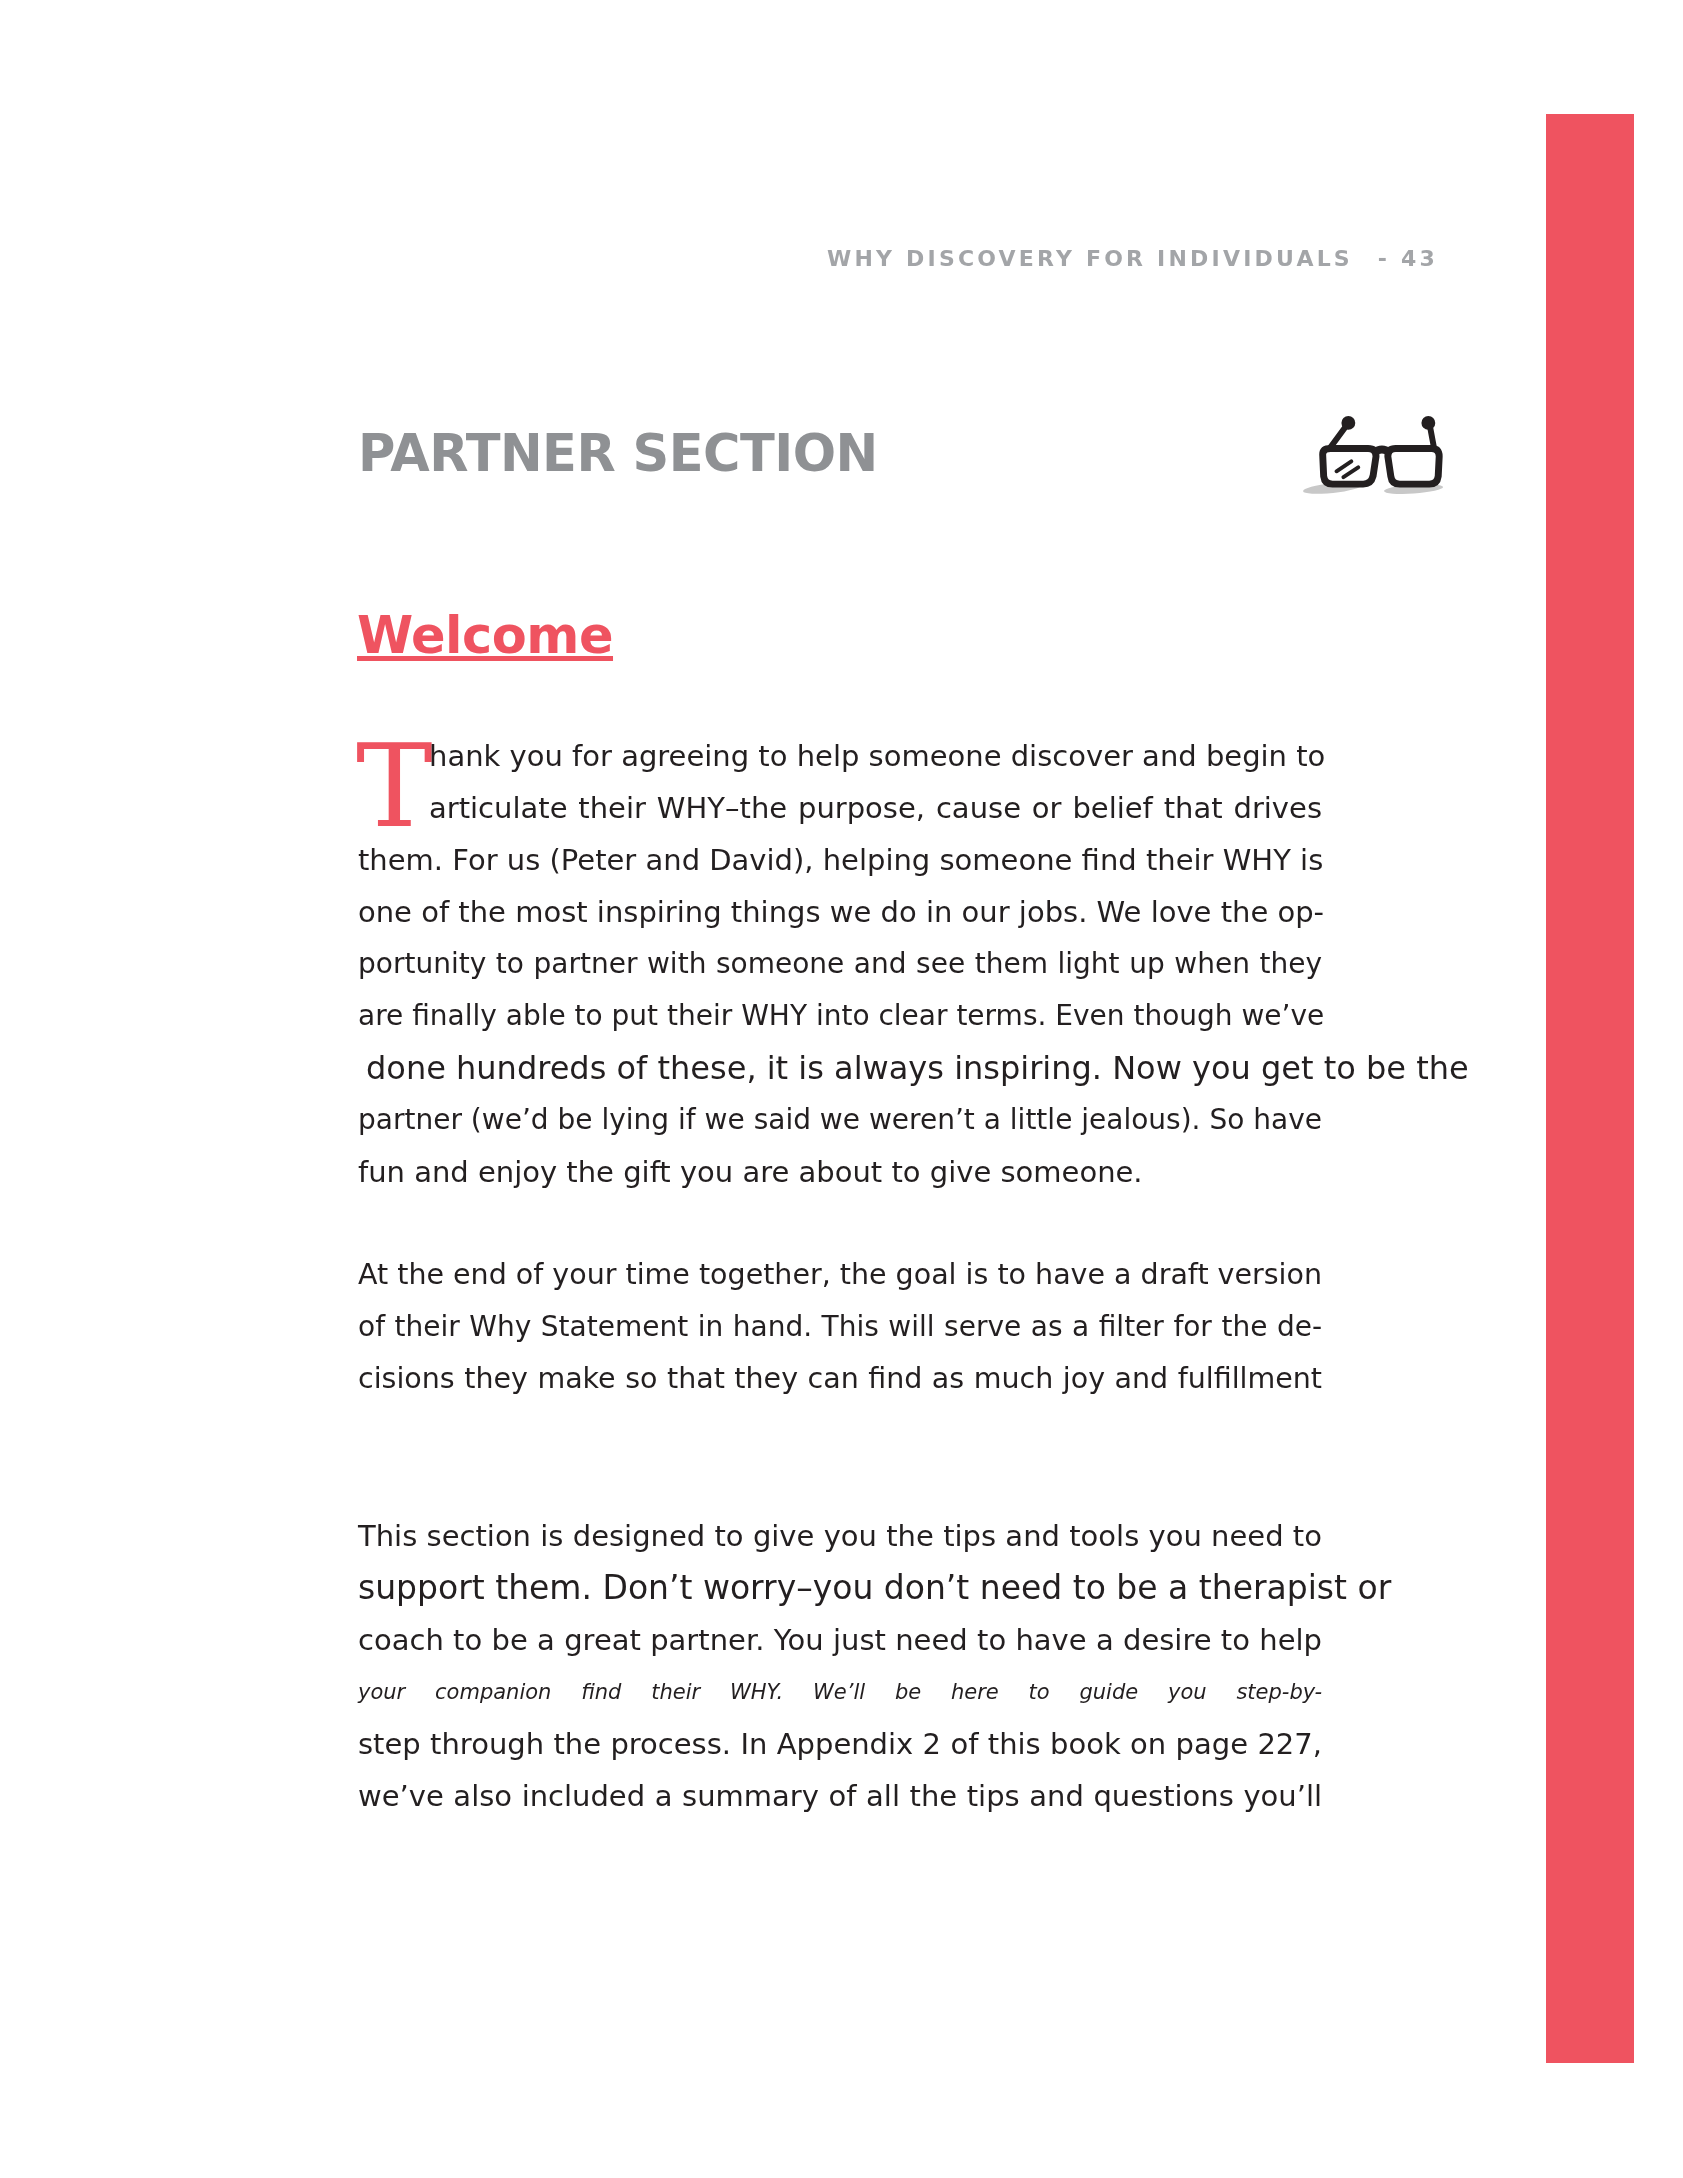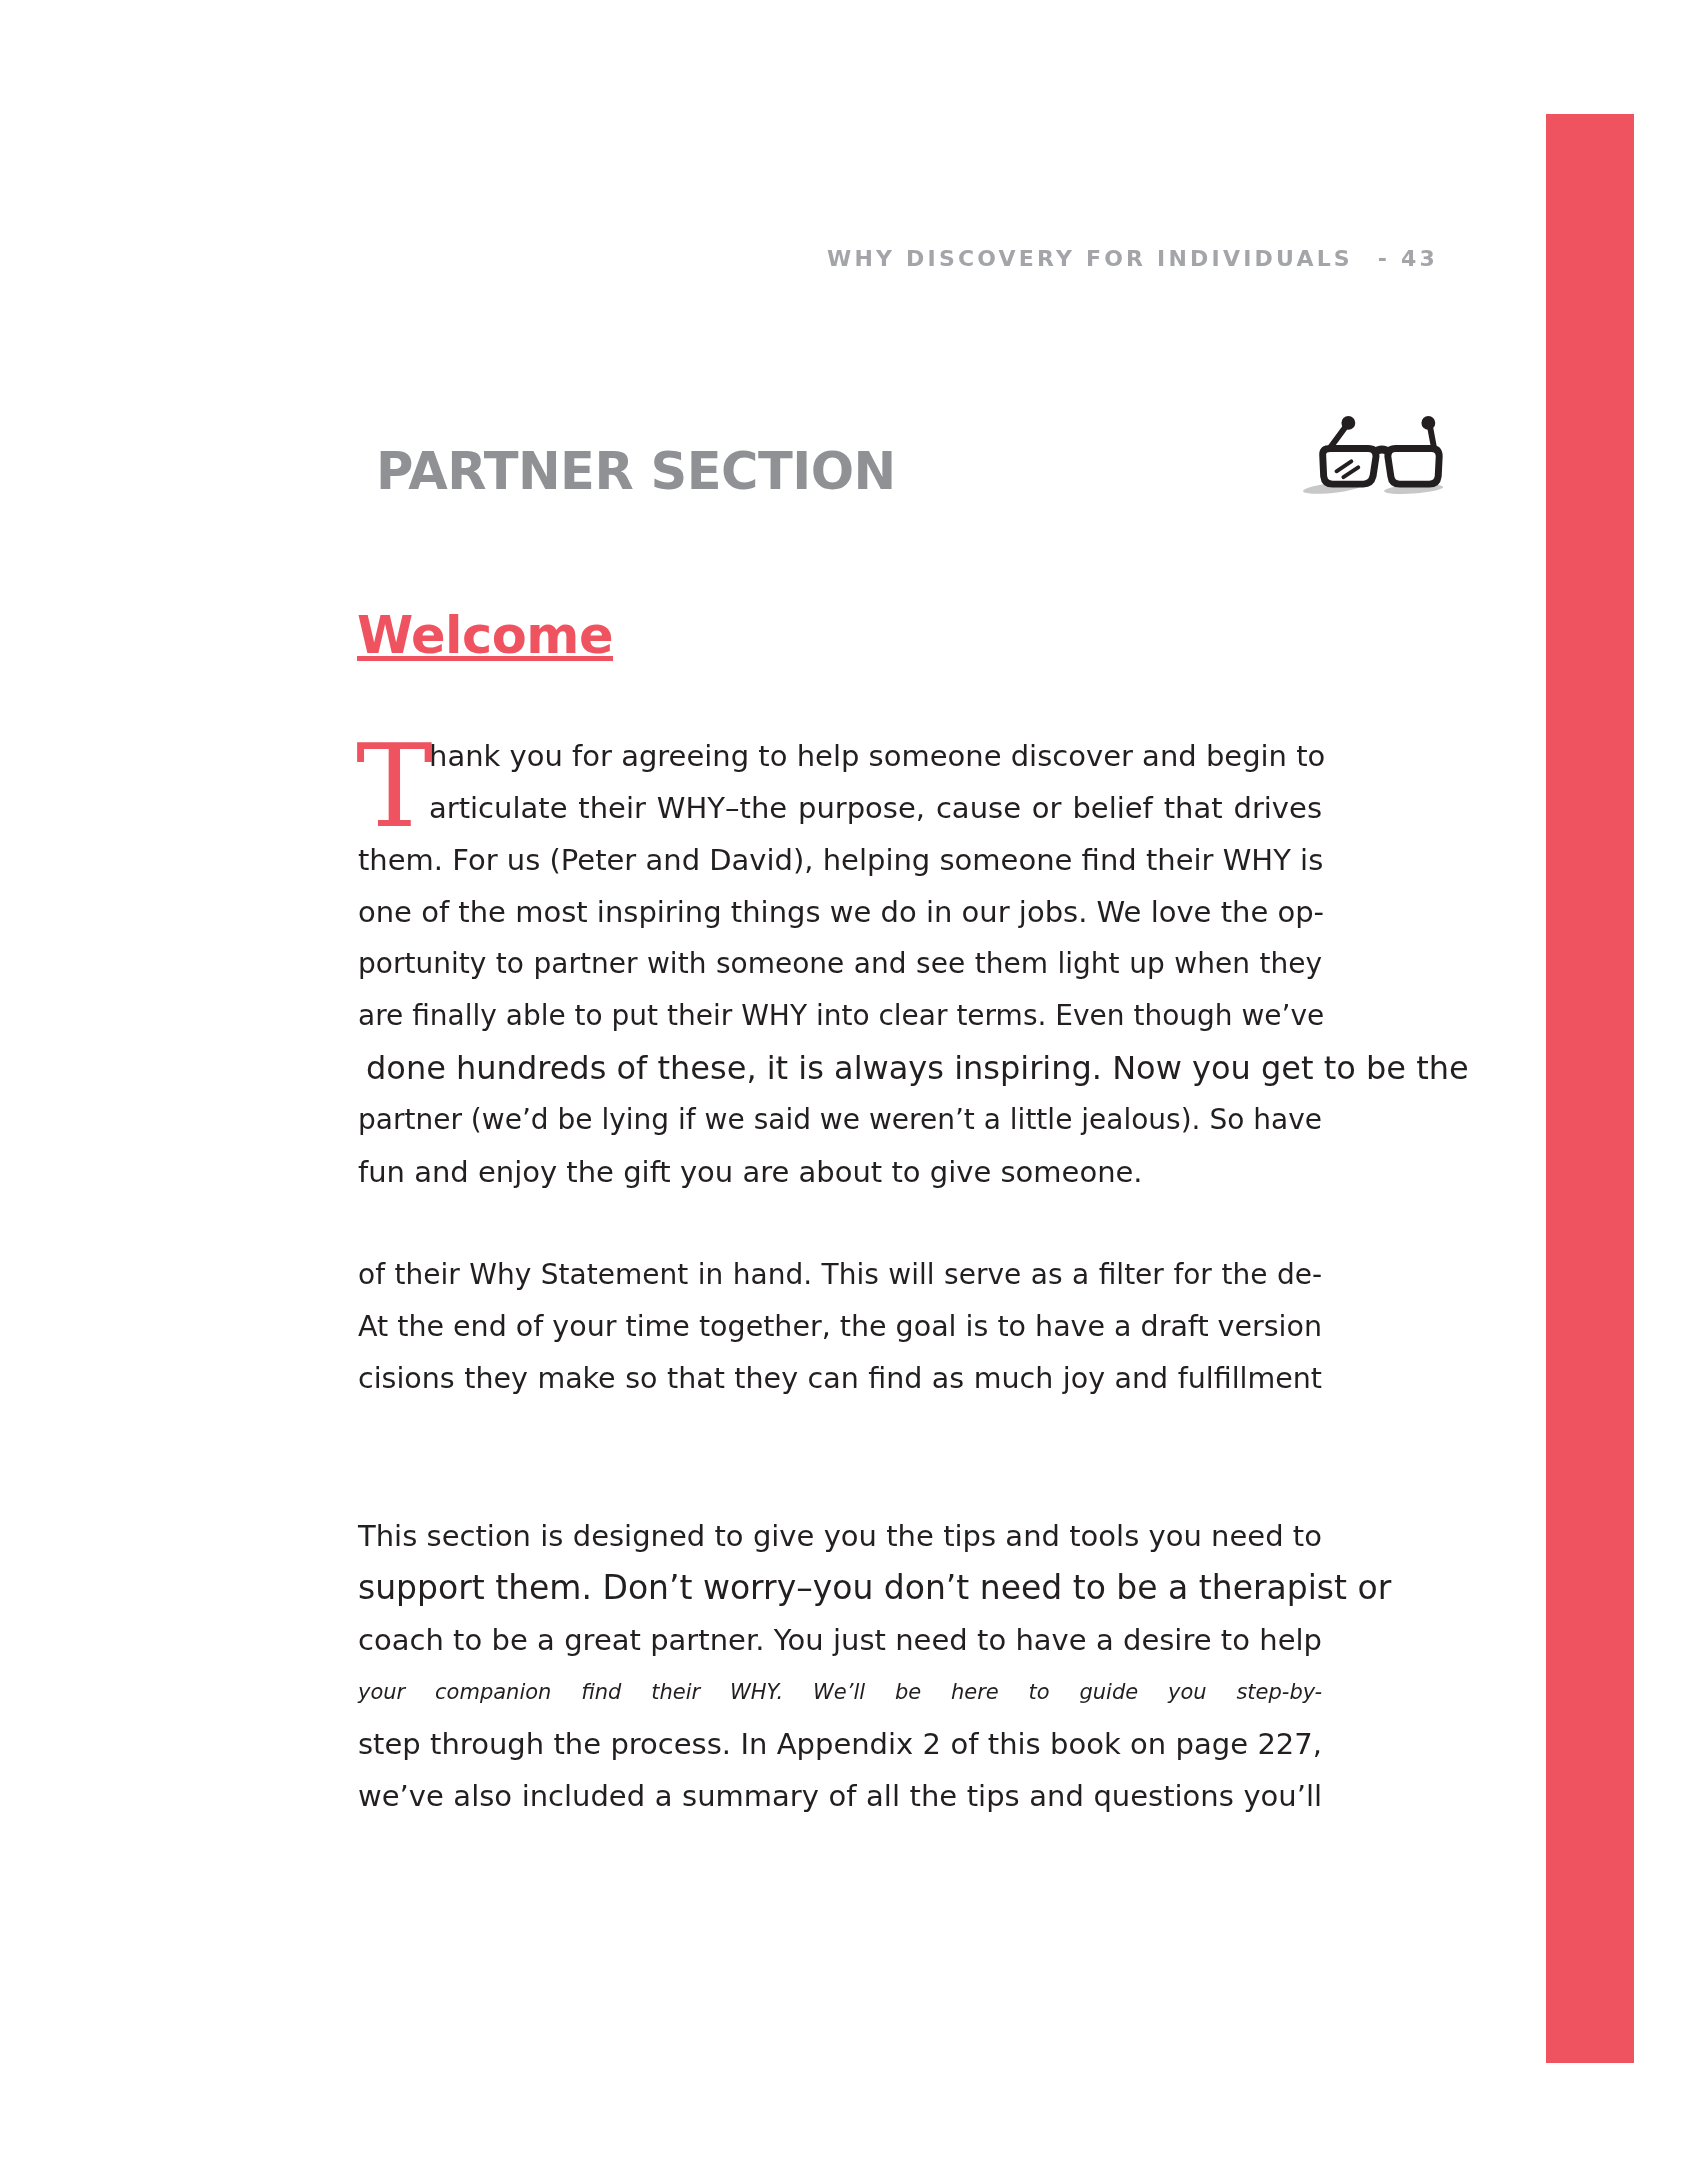--- a/index.html
+++ b/index.html
@@ -13,21 +13,21 @@
     font-family: "DejaVu Sans", sans-serif; font-weight: bold;
     font-size: 22px; letter-spacing: 3.2px; color: #a3a5a8;
     white-space: nowrap;
   }
   .running-head .sep { margin-left: 14px; }
 
   .section-title {
     position: absolute; left: 358px; top: 424px;
     font-family: "DejaVu Sans", sans-serif; font-weight: bold;
     font-size: 51px; color: #8f9194; letter-spacing: -0.5px;
-    white-space: nowrap; margin: 18px;
+    white-space: nowrap; margin: 0;
   }
 
   .glasses { position: absolute; left: 1297px; top: 401px; width: 158px; height: 104px; }
 
   .welcome {
     position: absolute; left: 357px; top: 606px;
     font-family: "DejaVu Sans", sans-serif; font-weight: bold;
     font-size: 51px; color: #ef5360; margin: 0; letter-spacing: -0.5px; text-decoration: underline;
   }
 
@@ -88,22 +88,22 @@
     <span class="line" style="font-size: 29px;">them. For us (Peter and David), helping someone find their WHY is</span>
     <span class="line" style="font-size: 29px;">one of the most inspiring things we do in our jobs. We love the op-</span>
     <span class="line" style="font-size: 28px;">portunity to partner with someone and see them light up when they</span>
     <span class="line" style="font-size: 28px;">are finally able to put their WHY into clear terms. Even though we’ve</span>
     <span class="line" style="font-size: 32px; margin-left: 8px;">done hundreds of these, it is always inspiring. Now you get to be the</span>
     <span class="line" style="font-size: 28px;">partner (we’d be lying if we said we weren’t a little jealous). So have</span>
     <span class="line last" style="font-size: 29px;">fun and enjoy the gift you are about to give someone.</span>
   </div>
 
   <div class="body-text p2">
+    <span class="line" style="font-size: 28.5px;">At the end of your time together, the goal is to have a draft version</span>
     <span class="line" style="font-size: 28px;">of their Why Statement in hand. This will serve as a filter for the de-</span>
-    <span class="line" style="font-size: 28.5px;">At the end of your time together, the goal is to have a draft version</span>
     <span class="line" style="font-size: 28.5px;">cisions they make so that they can find as much joy and fulfillment</span>
   </div>
 
   <div class="body-text p3">
     <span class="line" style="font-size: 29px;">This section is designed to give you the tips and tools you need to</span>
     <span class="line" style="font-size: 33px;">support them. Don’t worry–you don’t need to be a therapist or</span>
     <span class="line" style="font-size: 29px;">coach to be a great partner. You just need to have a desire to help</span>
     <span class="line" style="font-size: 21px; font-style: italic;">your companion find their WHY. We’ll be here to guide you step-by-</span>
     <span class="line" style="font-size: 29px;">step through the process. In Appendix 2 of this book on page 227,</span>
     <span class="line" style="font-size: 29px;">we’ve also included a summary of all the tips and questions you’ll</span>

